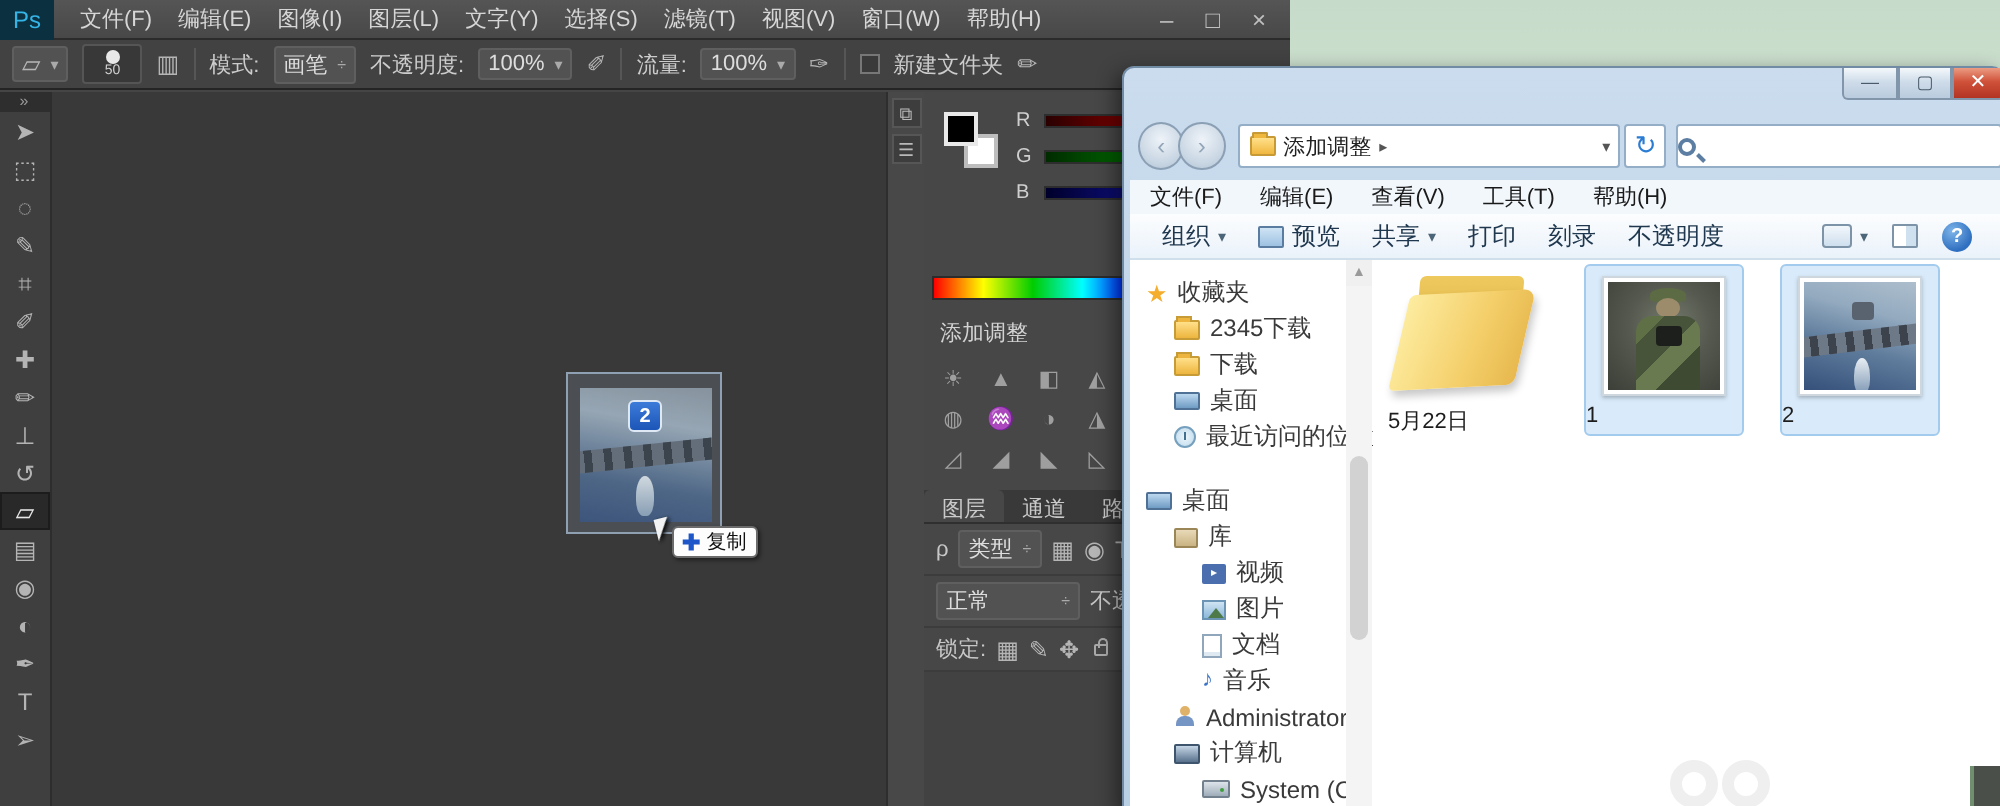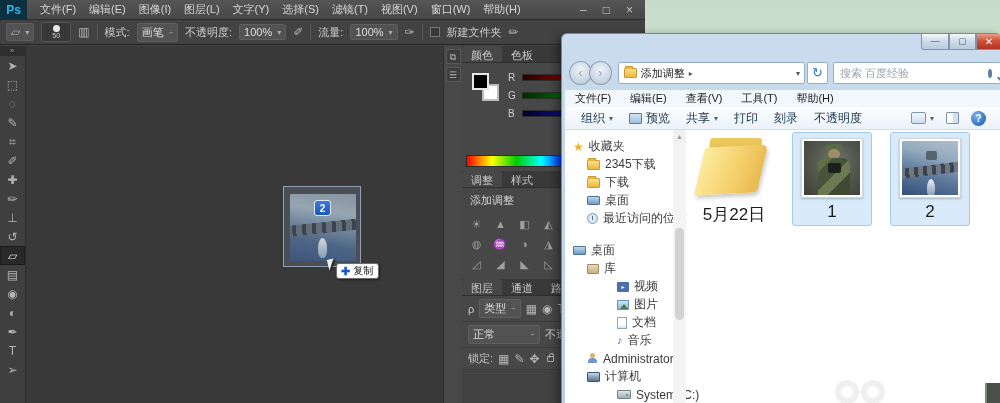--- a/index.html
+++ b/index.html
@@ -4,21 +4,21 @@
 <style>
   * { margin:0; padding:0; box-sizing:border-box; }
   body {
     width:1000px; height:403px; overflow:hidden; position:relative;
     font-family:"Liberation Sans", sans-serif;
     background:linear-gradient(180deg,#c6dbc9 0%,#dcead9 40%,#f3f7f1 100%);
   }
   
   .ps { position:absolute; left:0; top:0; width:645px; height:403px; background:#454545; }
   .ps-title { height:20px; background:linear-gradient(#555,#484848); border-bottom:1px solid #2b2b2b; display:flex; align-items:center; }
-  .ps-logo { width:27px; height:20px; background:#0b3040; color:#35b4e6; font-weight:bold; font-size:12px; display:flex; align-items:center; justify-content:center; }
+  .ps-logo { width:27px; height:20px; background:#0b3040; color:#35b4e6; font-weight:normal; font-size:12px; display:flex; align-items:center; justify-content:center; }
   .ps-menu { color:#d6d6d6; font-size:11px; margin-left:13px; white-space:nowrap; }
   .ps-ctrls { margin-left:auto; margin-right:12px; display:flex; gap:16px; color:#c0c0c0; font-size:12px; }
   .ps-opts { height:25px; background:#424242; border-bottom:1px solid #242424; display:flex; align-items:center; gap:7px; padding:0 6px; color:#cccccc; font-size:11px; white-space:nowrap; }
   .opt-sel { background:#525252; border:1px solid #5f5f5f; border-radius:2px; padding:1px 4px; color:#ddd; display:inline-flex; align-items:center; gap:5px; font-size:11px; }
   .opt-sel .car { font-size:8px; color:#aaa; }
   .opt-icon { color:#b5b5b5; font-size:12px; }
   .brush-pre { background:#383838; border:1px solid #555; border-radius:2px; width:30px; height:20px; display:flex; flex-direction:column; align-items:center; justify-content:center; line-height:1; }
   .brush-pre .dot { width:7px; height:7px; border-radius:50%; background:#e8e8e8; }
   .brush-pre .num { font-size:7px; color:#cfcfcf; }
   .chk { width:10px; height:10px; border:1px solid #777; background:#3a3a3a; display:inline-block; }
@@ -93,21 +93,21 @@
   .cmd { margin-left:16px; display:flex; align-items:center; gap:4px; white-space:nowrap; }
   .cmd .car { font-size:8px; color:#4d6578; }
   .pvic { width:13px; height:11px; border:1px solid #5a7ca0; background:linear-gradient(#cfe3f4,#9ec2e2); border-radius:1px; }
   .cmd-right { margin-left:auto; display:flex; align-items:center; gap:12px; margin-right:14px; }
   .views-ic { width:15px; height:12px; border:1px solid #7d93a8; background:linear-gradient(#f2f7fb,#cfdfee); border-radius:2px; }
   .pane-ic { width:13px; height:12px; border:1px solid #7d93a8; background:#fff; border-radius:1px; box-shadow:inset -5px 0 0 #cfe0ef; }
   .help-ic { width:15px; height:15px; border-radius:50%; background:radial-gradient(circle at 35% 30%,#7db4e8,#2f6fc0 70%); color:#fff; font-size:10px; font-weight:bold; text-align:center; line-height:15px; }
   .content { position:absolute; left:3px; top:96px; right:1px; bottom:0; background:#fff; overflow:hidden; }
   .side { position:absolute; left:0; top:0; width:108px; bottom:0; font-size:12px; color:#3a3a3a; }
   .srow { position:absolute; height:17px; display:flex; align-items:center; gap:5px; white-space:nowrap; }
-  .i0 { left:8px; } .i1 { left:22px; } .i2 { left:36px;margin-left:16px; }
+  .i0 { left:8px; } .i1 { left:22px; } .i2 { left:36px; }
   .sbar { position:absolute; left:108px; top:0; width:13px; bottom:0; background:#f4f4f4; }
   .sbar .up { height:13px; color:#9a9a9a; font-size:7px; text-align:center; line-height:13px; background:#f0f0f0; }
   .sbar .thumb { position:absolute; left:2px; top:98px; width:9px; height:92px; background:#d2d2d2; border-radius:5px; }
   
   .mi { display:inline-block; flex:none; }
   .mi-star { color:#f4ad2c; font-size:12px; line-height:12px; }
   .mi-folder { width:13px; height:10px; background:linear-gradient(#ffe08a,#edb53e); border:1px solid #c79b36; border-radius:1px; position:relative; }
   .mi-folder:before { content:""; position:absolute; left:0; top:-3px; width:6px; height:2px; background:#edb53e; border:1px solid #c79b36; border-bottom:none; }
   .mi-desk { width:13px; height:9px; background:linear-gradient(#bcd8ef,#6f9cc4); border:1px solid #4f7196; border-radius:1px; }
   .mi-recent { width:11px; height:11px; border:1px solid #76a0be; border-radius:50%; background:radial-gradient(#eef6fb,#bcd9ec); position:relative; }
@@ -119,21 +119,21 @@
   .mi-doc { width:10px; height:12px; background:#fff; border:1px solid #8fa6bb; box-shadow:inset 0 -2px 0 #dfe9f2; }
   .mi-music { color:#3c76c8; font-size:11px; line-height:11px; }
   .mi-user { width:11px; height:11px; position:relative; }
   .mi-user:before { content:""; position:absolute; left:3px; top:0; width:5px; height:5px; border-radius:50%; background:#e0b168; }
   .mi-user:after { content:""; position:absolute; left:1px; top:5px; width:9px; height:5px; border-radius:4px 4px 0 0; background:#7596c4; }
   .mi-pc { width:13px; height:10px; background:linear-gradient(#c5d6e6,#58718c); border:1px solid #3e556d; border-radius:1px; }
   .mi-drive { width:14px; height:9px; background:linear-gradient(#dde4ea,#9fadb9); border:1px solid #73818e; border-radius:1px; position:relative; }
   .mi-drive:after { content:""; position:absolute; right:2px; bottom:2px; width:2px; height:2px; border-radius:50%; background:#3f9e3f; }
   
   .files { position:absolute; left:121px; top:0; right:0; bottom:0; }
-  .ftile { position:absolute; width:80px; text-align:center; font-size:17px; color:#1d1d1d; }
+  .ftile { position:absolute; width:80px; font-size:11px; color:#1d1d1d; }
   .tile-sel { background:#d9ebfb; border:1px solid #a3cbed; border-radius:3px; }
   .bigfolder { position:relative; width:72px; height:62px; margin:4px auto 2px auto; }
   .bf-back { position:absolute; left:10px; top:0; width:52px; height:52px; background:linear-gradient(#eec95e,#d9a838); border-radius:3px; transform:skewX(-5deg); }
   .bf-green { position:absolute; left:16px; top:26px; width:40px; height:20px; background:linear-gradient(#bfe3a6,#7cb869); border-radius:2px; transform:skewX(-10deg); }
   .bf-front { position:absolute; left:2px; top:8px; width:62px; height:48px; background:linear-gradient(100deg,#fdeca0,#f4cf6a 60%,#e7b84e); border-radius:3px 6px 4px 3px; transform:skewX(-16deg) rotate(-3deg); box-shadow:2px 3px 4px rgba(0,0,0,.22); }
   .thumb-frame { width:62px; height:60px; margin:5px auto 3px auto; background:#fff; border:1px solid #cfd7de; box-shadow:0 1px 2px rgba(0,0,0,.25); padding:2px; }
   .timg { width:100%; height:100%; position:relative; overflow:hidden; }
   .img-soldier { background:radial-gradient(circle at 55% 40%,#757a6d 0%,#55594f 45%,#3b3f37 100%); }
   .soldier-head { position:absolute; left:24px; top:8px; width:12px; height:10px; border-radius:50%; background:#9c8c6c; }
   .soldier-cap { position:absolute; left:21px; top:3px; width:18px; height:7px; border-radius:50% 50% 20% 20%; background:#5d6b45; }
@@ -279,46 +279,38 @@
       </div>
     </div>
   </div>
 
   <div class="ps-dock">
     <div class="dock-btn">⧉</div>
     <div class="dock-btn">☰</div>
   </div>
 
   <div class="ps-panels">
-    <div class="ptabs">
-      <span class="ptab on">颜色</span>
-      <span class="ptab">色板</span>
-    </div>
     <div class="color-body">
       <div class="swA"></div>
       <div class="swB"></div>
       <div class="ch-row">
           <span class="ch-lab">R</span>
           <span class="ch-bar bar-r"></span>
         </div>
       <div class="ch-row">
           <span class="ch-lab">G</span>
           <span class="ch-bar bar-g"></span>
         </div>
       <div class="ch-row">
           <span class="ch-lab">B</span>
           <span class="ch-bar bar-b"></span>
         </div>
     </div>
     <div class="spectrum"></div>
 
-    <div class="ptabs">
-      <span class="ptab on">调整</span>
-      <span class="ptab">样式</span>
-    </div>
     <div class="adj-label">添加调整</div>
     <div class="adj-grid">
       <div class="adj-row">
         <span class="adj-ic">☀</span>
         <span class="adj-ic">▲</span>
         <span class="adj-ic">◧</span>
         <span class="adj-ic">◭</span>
         <span class="adj-ic">▥</span>
       </div>
       <div class="adj-row">
@@ -381,21 +373,20 @@
     <div class="navbtn f">›</div>
     <div class="addr">
       <span class="fold"></span>
       <span>添加调整</span>
       <span class="crumb-arrow">▸</span>
       <span class="spacer"></span>
       <span class="drop">▾</span>
     </div>
     <div class="refresh">↻</div>
     <div class="search">
-      <input placeholder="搜索 百度经验" style="">
       <span class="mag"></span>
     </div>
   </div>
 
   <div class="menurow">
     <span>文件(F)</span>
     <span>编辑(E)</span>
     <span>查看(V)</span>
     <span>工具(T)</span>
     <span>帮助(H)</span>

